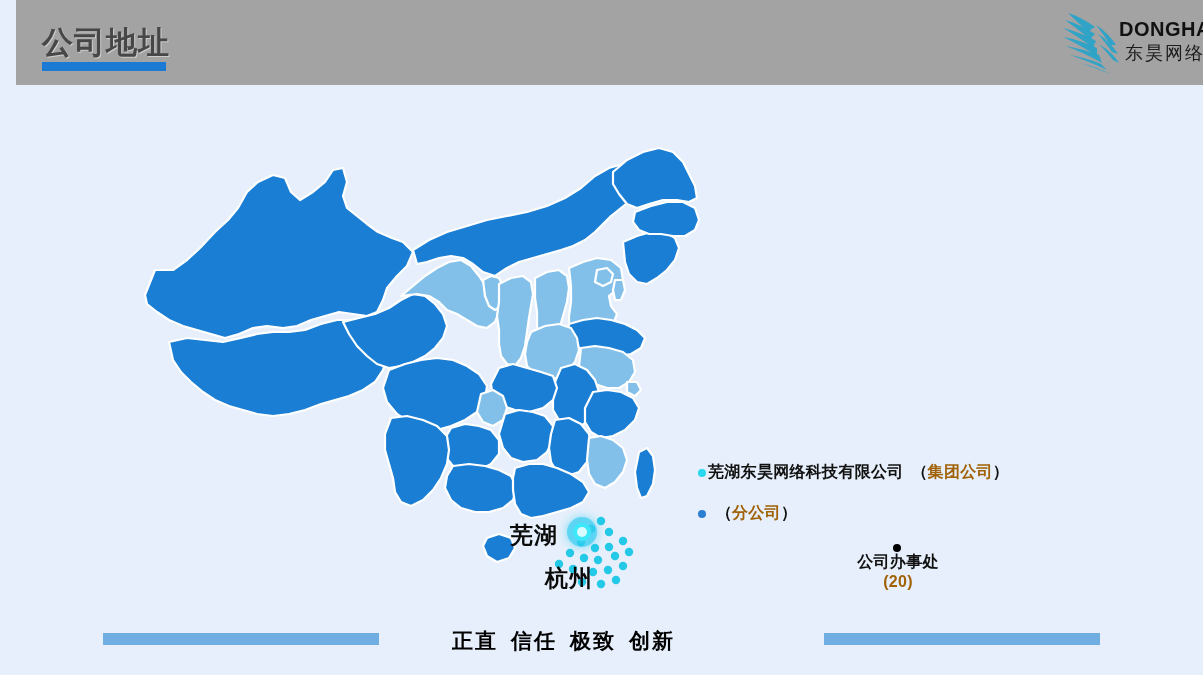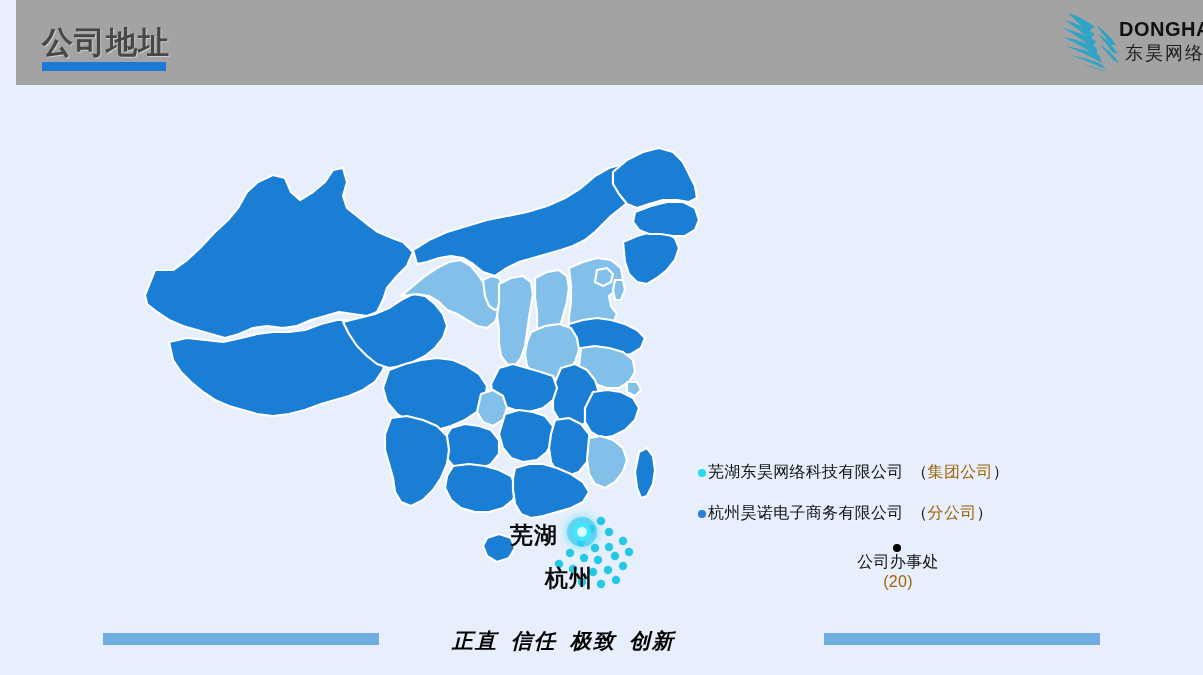--- a/index.html
+++ b/index.html
@@ -58,21 +58,21 @@
   }
   #label-wuhu{left:415px;top:400px;}
   #label-hangzhou{left:450px;top:443px;}
 
   
   #legend{
     position:absolute;left:698px;top:462px;width:400px;
   }
   .legend-row{
     display:flex;align-items:center;margin-bottom:20px;
-    font-size:16px;font-weight:normal;color:#111;white-space:nowrap;
+    font-size:16px;font-weight:bold;color:#111;white-space:nowrap;
   }
   .legend-row:last-child{margin-bottom:0;flex-direction:column;}
   .legend-dot{
     width:8px;height:8px;border-radius:50%;margin-right:2px;flex:none;
   }
   .legend-main{letter-spacing:.3px;}
   .legend-tag{color:#a16207;letter-spacing:.3px;}
   .legend-paren{color:#111;}
   .legend-gap{display:inline-block;width:8px;}
 
@@ -83,21 +83,21 @@
   }
   #footer-bar-right{
     position:absolute;left:824px;top:633px;width:276px;height:12px;
     background:#70aee2;
   }
   #footer-slogan{
     position:absolute;left:452px;top:627px;width:300px;
     font-size:21px;font-weight:bold;color:#000;letter-spacing:2px;
     text-align:left;white-space:nowrap;
   }
-  #footer-slogan span{margin-right:13px;font-style:italic;}
+  #footer-slogan span{margin-right:13px;}
   #footer-slogan span:last-child{margin-right:0;}
 </style>
 </head>
 <body>
 
 <div id="header">
   <div id="page-title">公司地址</div>
   <div id="title-underline"></div>
 
   <div id="logo">
@@ -241,21 +241,20 @@
     <span class="legend-dot" style="background:#28d8ee"></span>
     <span class="legend-main">芜湖东昊网络科技有限公司</span>
     <span class="legend-gap"></span>
     <span class="legend-paren">（</span>
     <span class="legend-tag">集团公司</span>
     <span class="legend-paren">）</span>
   </div>
 
   <div class="legend-row">
     <span class="legend-dot" style="background:#2b7fd1"></span>
-    <span class="legend-main">杭州昊诺电子商务有限公司</span>
     <span class="legend-gap"></span>
     <span class="legend-paren">（</span>
     <span class="legend-tag">分公司</span>
     <span class="legend-paren">）</span>
   </div>
 
   <div class="legend-row">
     <span class="legend-dot" style="background:#000000"></span>
     <span class="legend-main">公司办事处</span>
     <span class="legend-tag">(20)</span>

